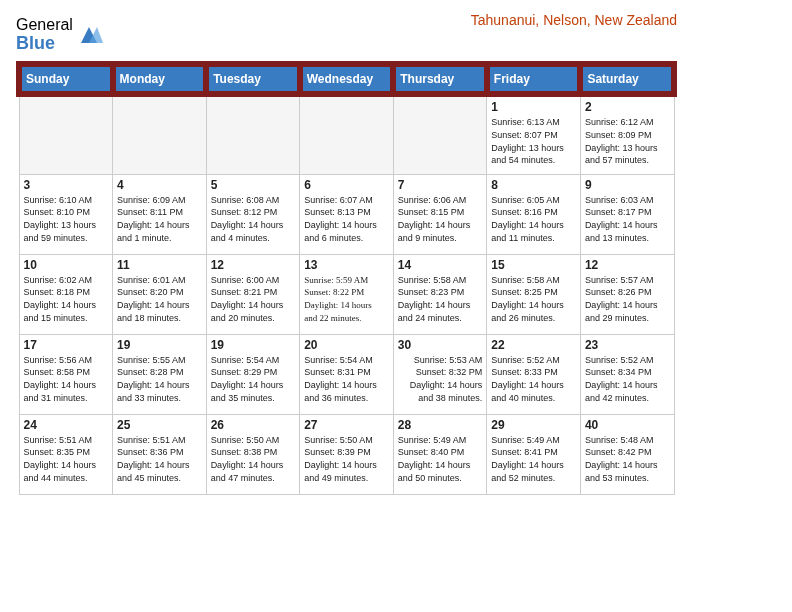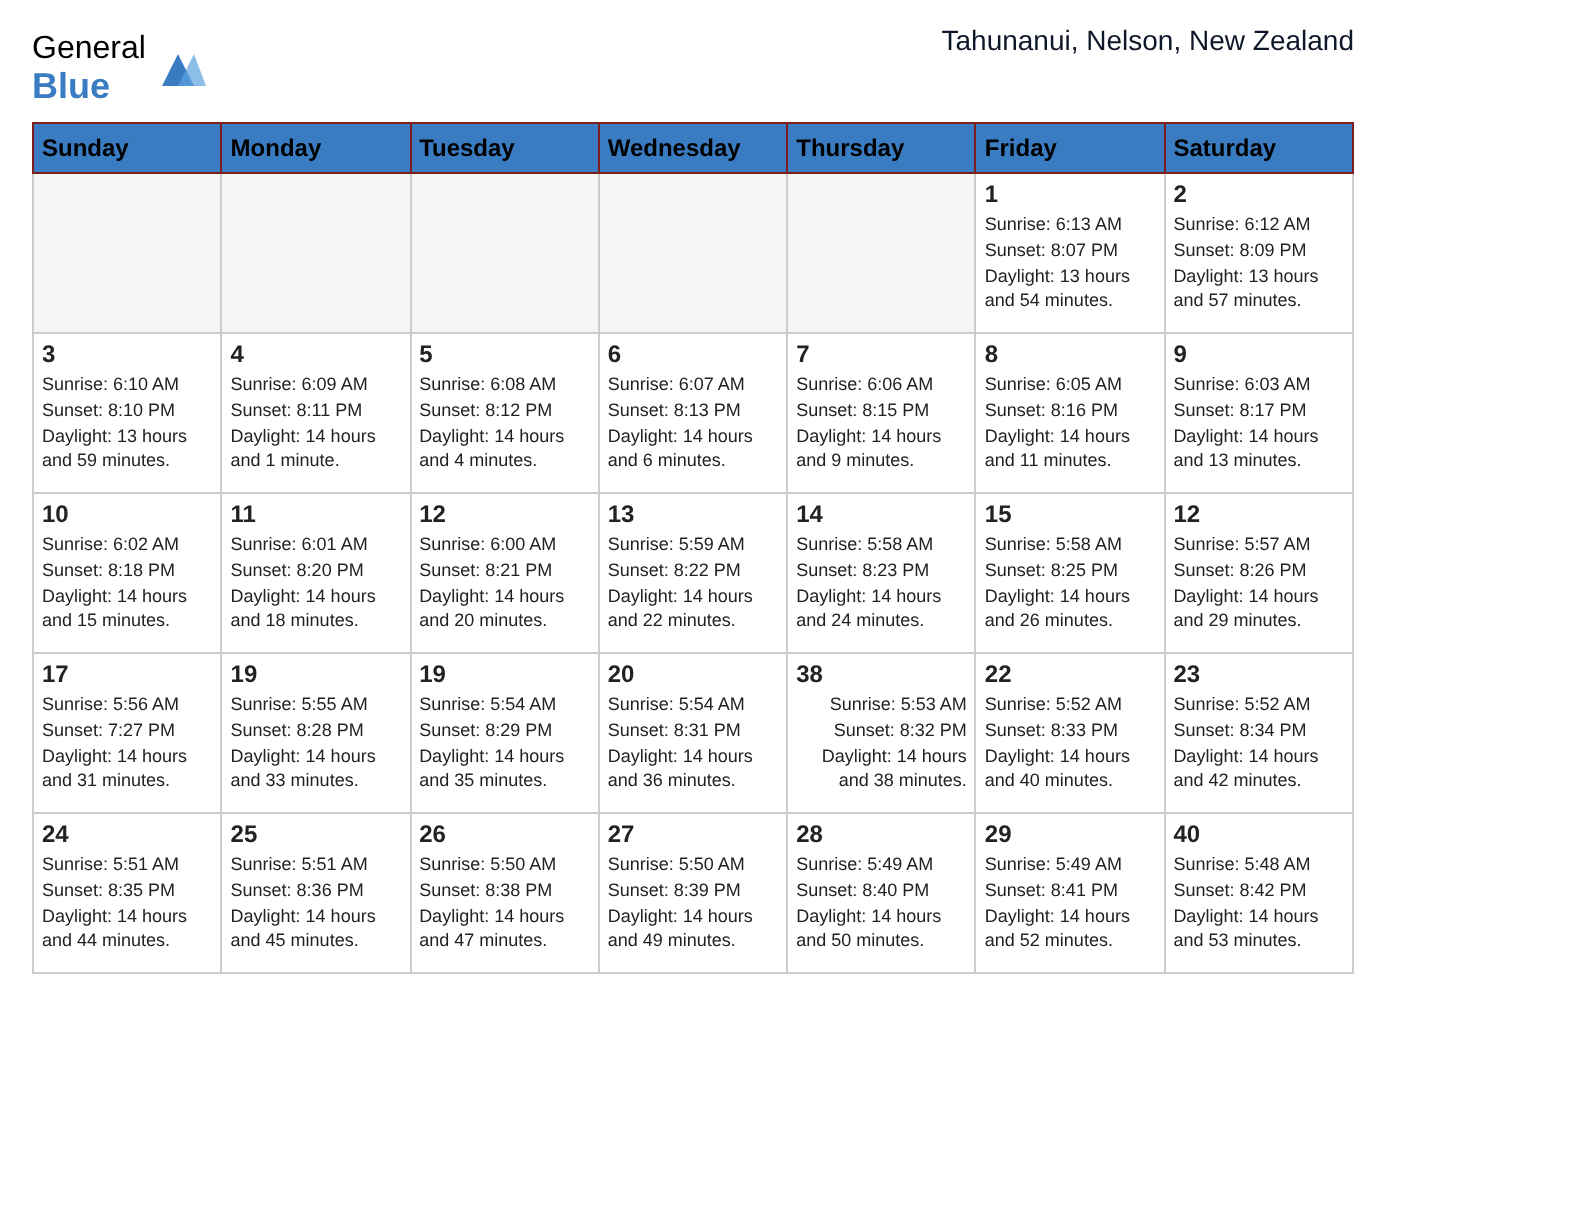--- a/index.html
+++ b/index.html
@@ -44,35 +44,35 @@
       text-align: right;
     }
     .month-title {
       font-size: 32px;
       font-weight: normal;
       color: #222;
       line-height: 1.1;
     }
     .location {
       font-size: 14px;
-      color: #0f172a;
+      color: #c2410c;
     }
     table {
       width: 100%;
       border-collapse: collapse;
       table-layout: fixed;
     }
     th {
       background-color: #3a7cc1;
-      color: #000000;
+      color: #ffffff;
       font-size: 12px;
       font-weight: bold;
       padding: 5px 4px;
       text-align: left;
-      border: 1px solid #7f1d1d;
+      border: 6px solid #7f1d1d;
     }
     td {
       border: 1px solid #ccc;
       vertical-align: top;
       padding: 3px 4px;
       font-size: 9.5px;
       color: #222;
       height: 80px;
       background: #fff;
     }
@@ -213,21 +213,21 @@
           </td>
           <td>
             <span class="day-num">12</span>
             <div class="cell-info" style="white-space: pre-line;">Sunrise: 6:00 AM
 Sunset: 8:21 PM
 Daylight: 14 hours
 and 20 minutes.</div>
           </td>
           <td>
             <span class="day-num">13</span>
-            <div class="cell-info" style="white-space: pre-line;">Sunrise: 5:59 AM
+            <div class="cell-info" style="white-space: pre-line; font-family: Liberation Serif, serif;">Sunrise: 5:59 AM
 Sunset: 8:22 PM
 Daylight: 14 hours
 and 22 minutes.</div>
           </td>
           <td>
             <span class="day-num">14</span>
             <div class="cell-info" style="white-space: pre-line;">Sunrise: 5:58 AM
 Sunset: 8:23 PM
 Daylight: 14 hours
 and 24 minutes.</div>
@@ -244,21 +244,21 @@
             <div class="cell-info" style="white-space: pre-line;">Sunrise: 5:57 AM
 Sunset: 8:26 PM
 Daylight: 14 hours
 and 29 minutes.</div>
           </td>
         </tr>
         <tr>
           <td>
             <span class="day-num">17</span>
             <div class="cell-info" style="white-space: pre-line;">Sunrise: 5:56 AM
-Sunset: 7:27 PM
+Sunset: 8:58 PM
 Daylight: 14 hours
 and 31 minutes.</div>
           </td>
           <td>
             <span class="day-num">19</span>
             <div class="cell-info" style="white-space: pre-line;">Sunrise: 5:55 AM
 Sunset: 8:28 PM
 Daylight: 14 hours
 and 33 minutes.</div>
           </td>
@@ -270,21 +270,21 @@
 and 35 minutes.</div>
           </td>
           <td>
             <span class="day-num">20</span>
             <div class="cell-info" style="white-space: pre-line;">Sunrise: 5:54 AM
 Sunset: 8:31 PM
 Daylight: 14 hours
 and 36 minutes.</div>
           </td>
           <td>
-            <span class="day-num">38</span>
+            <span class="day-num">30</span>
             <div class="cell-info" style="white-space: pre-line; text-align: right;">Sunrise: 5:53 AM
 Sunset: 8:32 PM
 Daylight: 14 hours
 and 38 minutes.</div>
           </td>
           <td>
             <span class="day-num">22</span>
             <div class="cell-info" style="white-space: pre-line;">Sunrise: 5:52 AM
 Sunset: 8:33 PM
 Daylight: 14 hours

